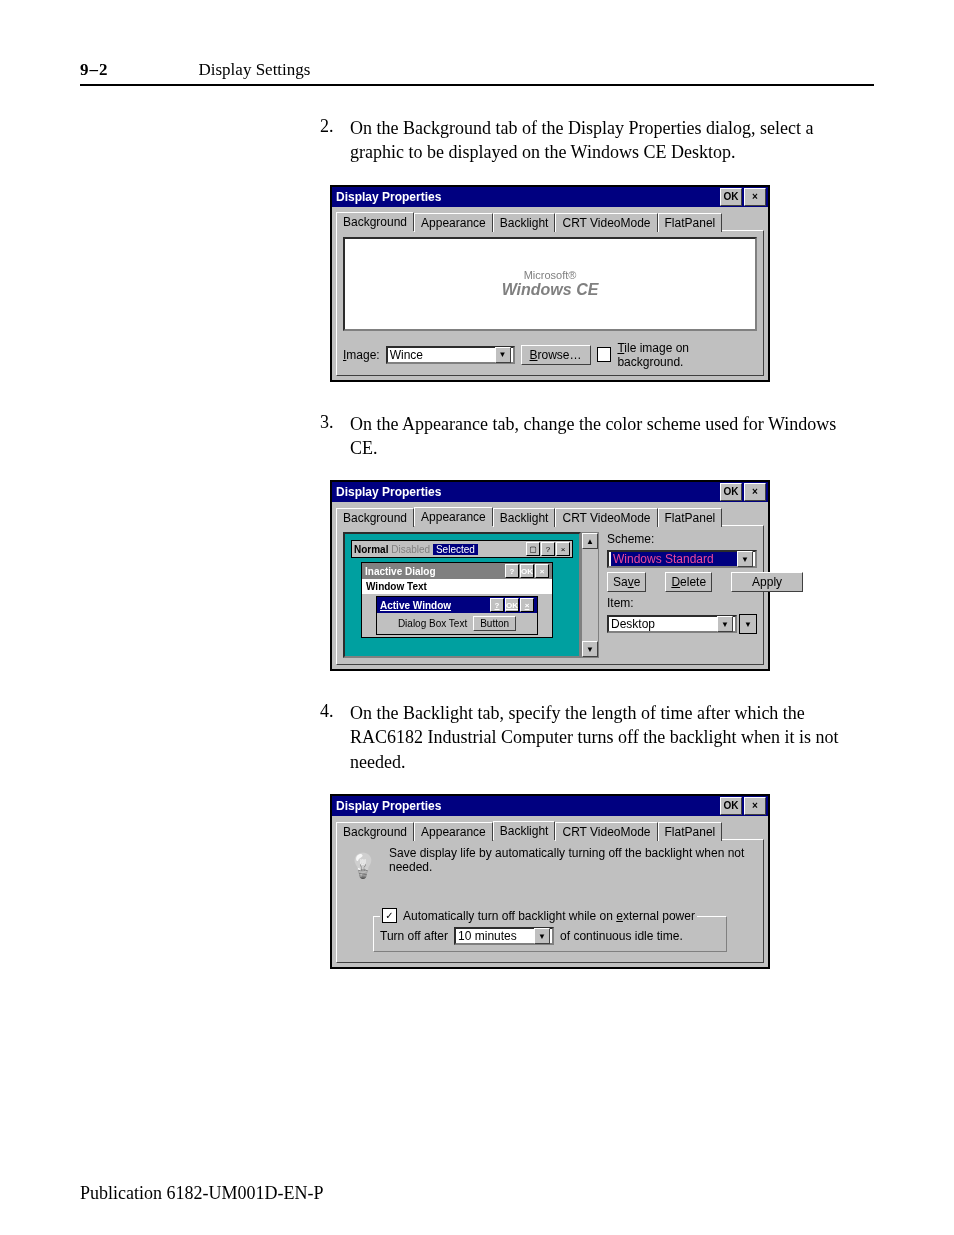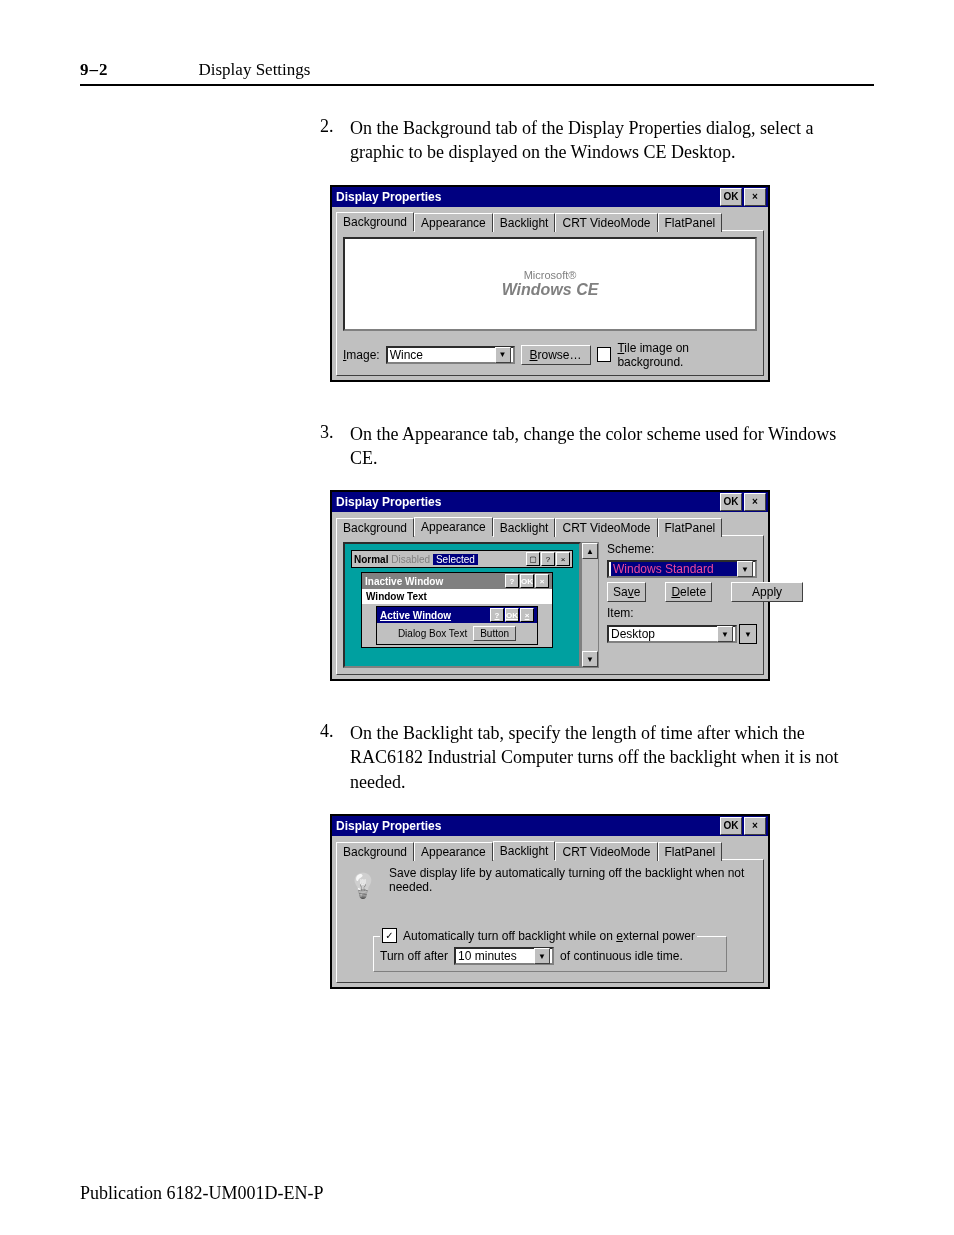--- a/index.html
+++ b/index.html
@@ -26,21 +26,21 @@
     margin-left: 240px;
     margin-right: 30px;
     font-size: 18px;
     margin-bottom: 20px;
     display: flex;
   }
   .step .num { width: 30px; flex-shrink:0;}
   .step .txt { flex: 1; line-height: 1.35;}
   .shot-wrap {
     margin-left: 250px;
-    margin-bottom: 40px;
+    margin-bottom: 30px;
   }
   
   .dlg {
     width: 440px;
     border: 2px solid #000;
     background: #c0c0c0;
     font-family: Tahoma, Arial, sans-serif;
     font-size: 12px;
     box-sizing: border-box;
   }
@@ -239,21 +239,21 @@
               <b>Normal</b>&nbsp;
               <span style="color:#808080;">Disabled</span>&nbsp;
               <span style="background:#000080;color:#fff;padding:0 3px;">Selected</span>
               <span style="flex:1"></span>
               <span class="mini-sm">▢</span>
               <span class="mini-sm">?</span>
               <span class="mini-sm">×</span>
             </div>
             <div class="mini-win" style="margin-left:10px;width:190px;">
               <div class="mini-title" style="background:#808080;">
-                <span>Inactive Window</span>
+                <span>Inactive Dialog</span>
                   <span class="sp"></span>
                 <span class="mini-sm">?</span>
                 <span class="mini-sm">OK</span>
                 <span class="mini-sm">×</span>
               </div>
               <div style="background:#fff;padding:2px 4px;font-weight:bold;font-size:10px;">Window Text</div>
               <div class="mini-win" style="margin:2px 0 2px 14px;width:160px;">
                 <div class="mini-title" style="background:#000080;text-decoration:underline;">
                   <span>Active Window</span>
                     <span class="sp"></span>

